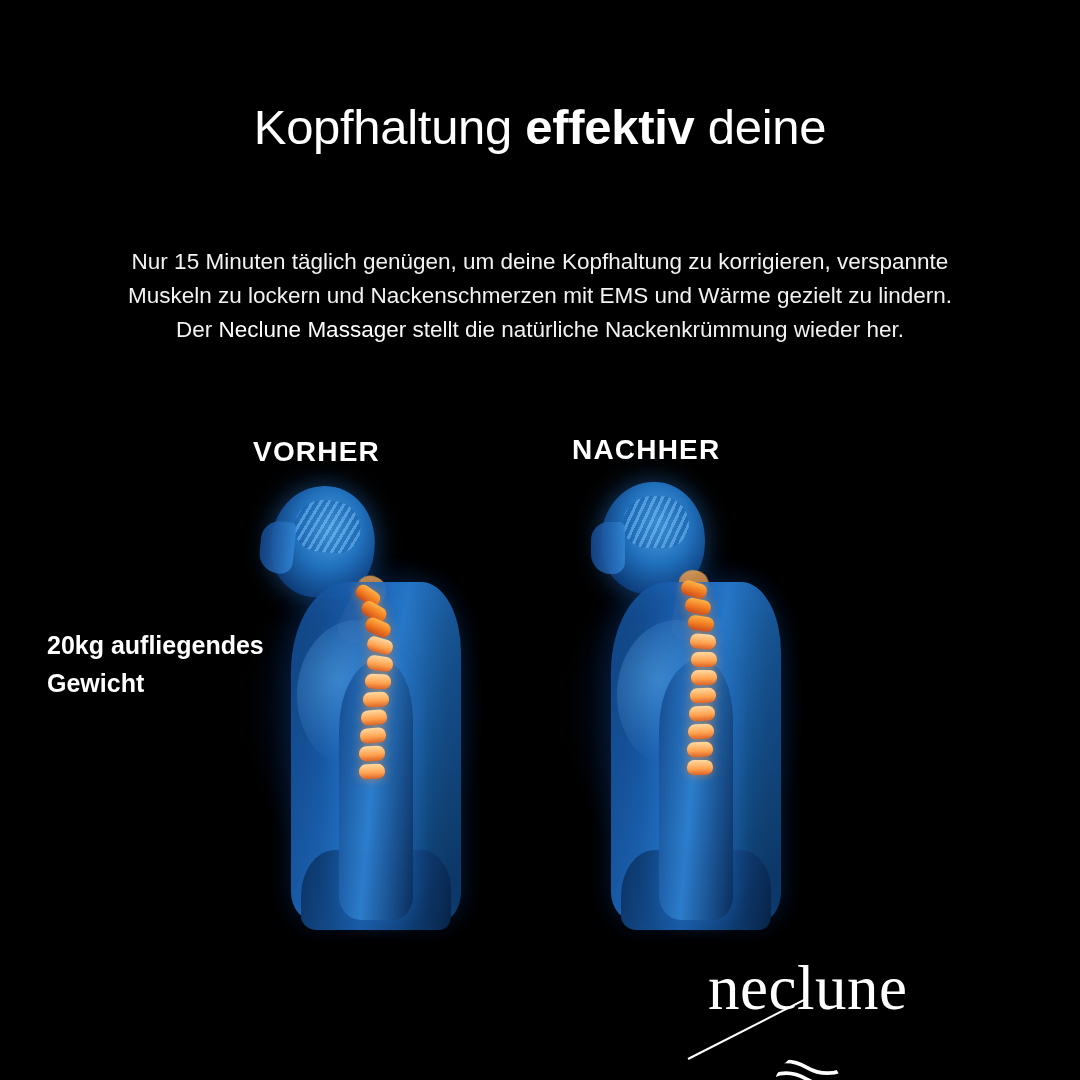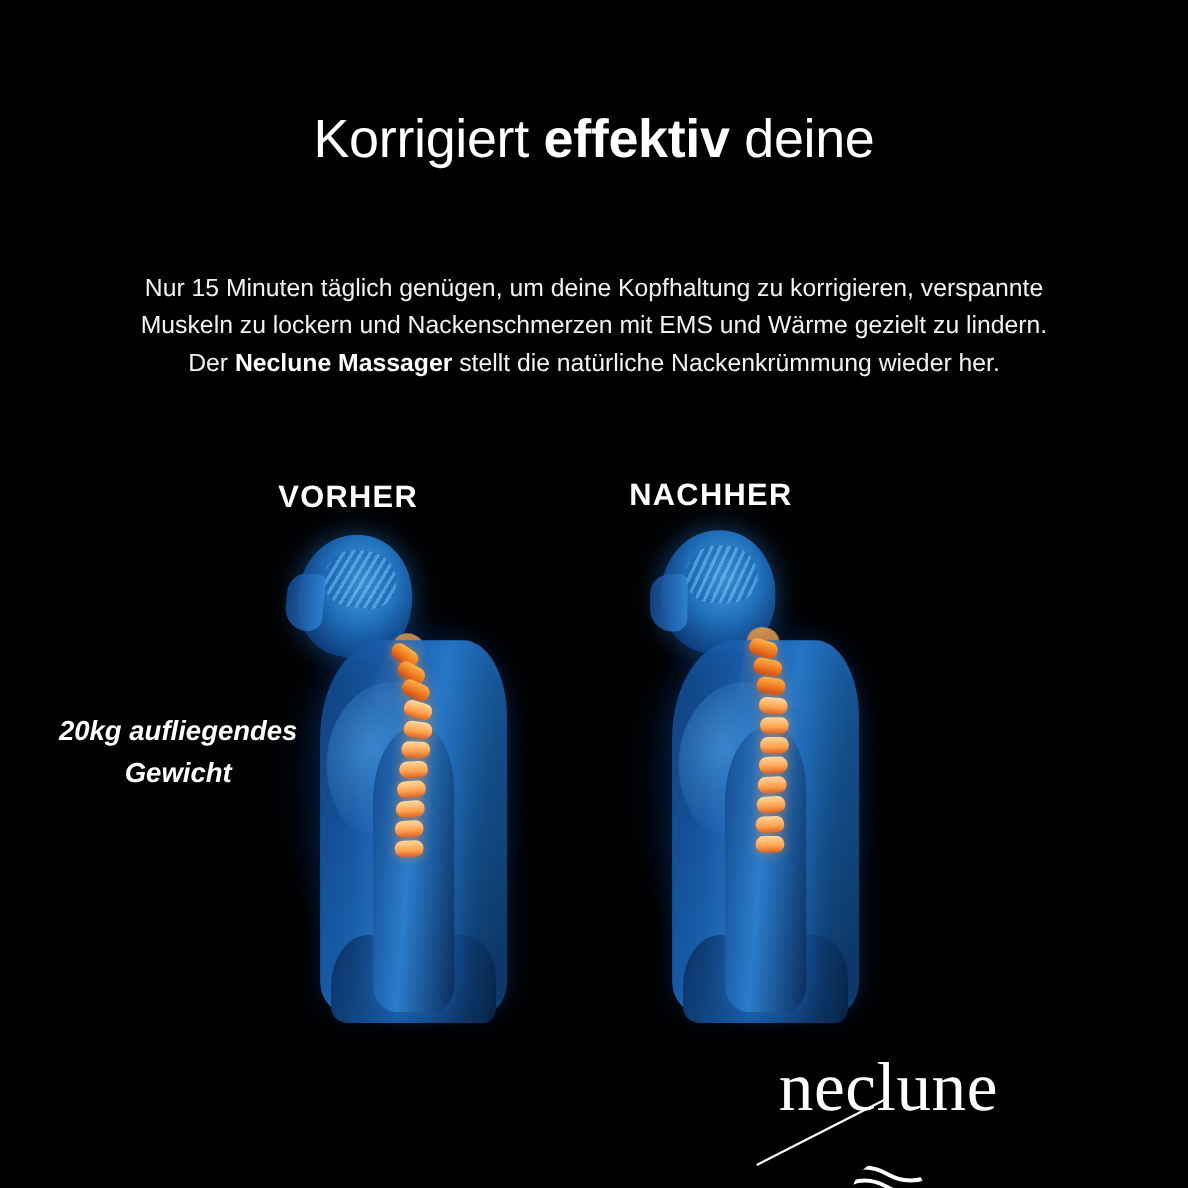--- a/index.html
+++ b/index.html
@@ -46,21 +46,21 @@
     top: 222px;
     left: 120px;
     width: 840px;
     text-align: center;
     font-size: 22.5px;
     line-height: 1.52;
     font-weight: 400;
     color: #f2f2f2;
   }
   .subcopy b {
-    font-weight: 700;
+    font-weight: 400;
     color: #ffffff;
     text-align: right;
   }
 
   
   .cmp-label {
     position: absolute;
     font-size: 28px;
     font-weight: 700;
     letter-spacing: 1.2px;
@@ -189,21 +189,21 @@
   }
 
   
   .callout {
     position: absolute;
     font-size: 25px;
     font-weight: 700;
     line-height: 1.52;
     color: #ffffff;
   }
-  .callout.left  { left: 47px;  top: 646px; width: 230px; text-align: center; font-style: italic; }
+  .callout.left  { left: 47px;  top: 626px; width: 230px; text-align: left; }
   .callout.right { left: 824px; top: 503px; width: 230px; text-align: left; }
 
   .leader {
     position: absolute;
     height: 2px;
     background: #ffffff;
     transform-origin: left center;
   }
   .leader.right { left: 688px; top: 588px; width: 132px; transform: rotate(-27deg); }
 
@@ -228,21 +228,21 @@
     width: 74px;
     height: 74px;
   }
 </style>
 </head>
 <body>
 
 <div class="ad-root">
 
   <h1 class="headline">
-    <span><span>Korrigiert </span><b>effektiv</b><span> deine</span></span><br>
+    <span><span>Kopfhaltung </span><b>effektiv</b><span> deine</span></span><br>
   </h1>
 
   <p class="subcopy"><span>Nur 15 Minuten täglich genügen, um deine Kopfhaltung zu korrigieren, verspannte Muskeln zu lockern und Nackenschmerzen mit EMS und Wärme gezielt zu lindern. Der </span><b>Neclune Massager</b><span> stellt die natürliche Nackenkrümmung wieder her.</span></p>
 
   <div class="cmp-label before">VORHER</div>
   <div class="cmp-label after">NACHHER</div>
 
   <div class="figure-area">
 
     <div class="figure before">

